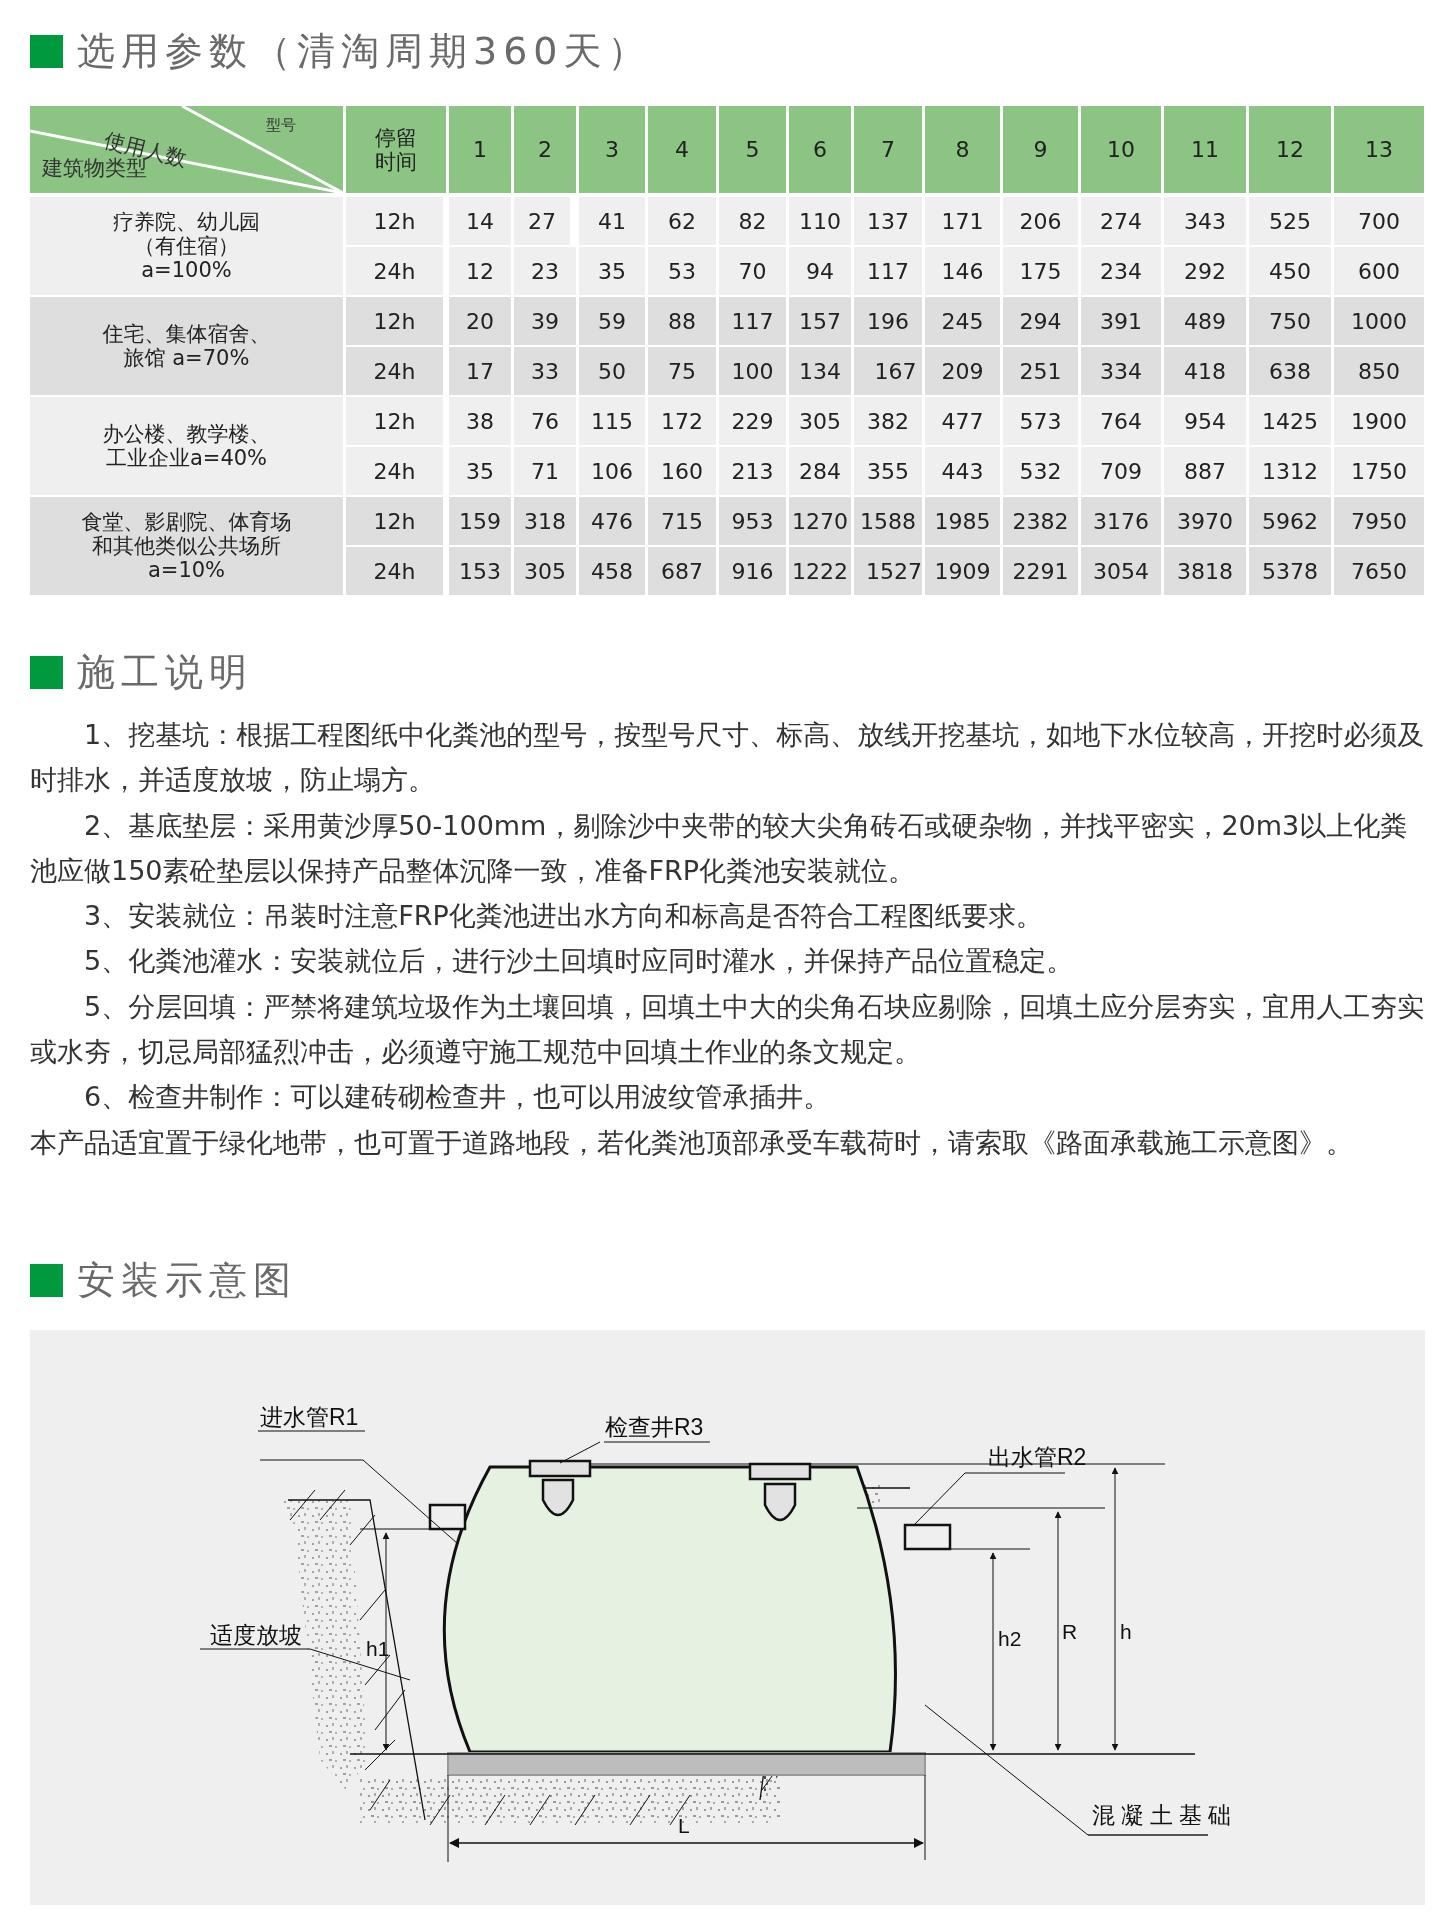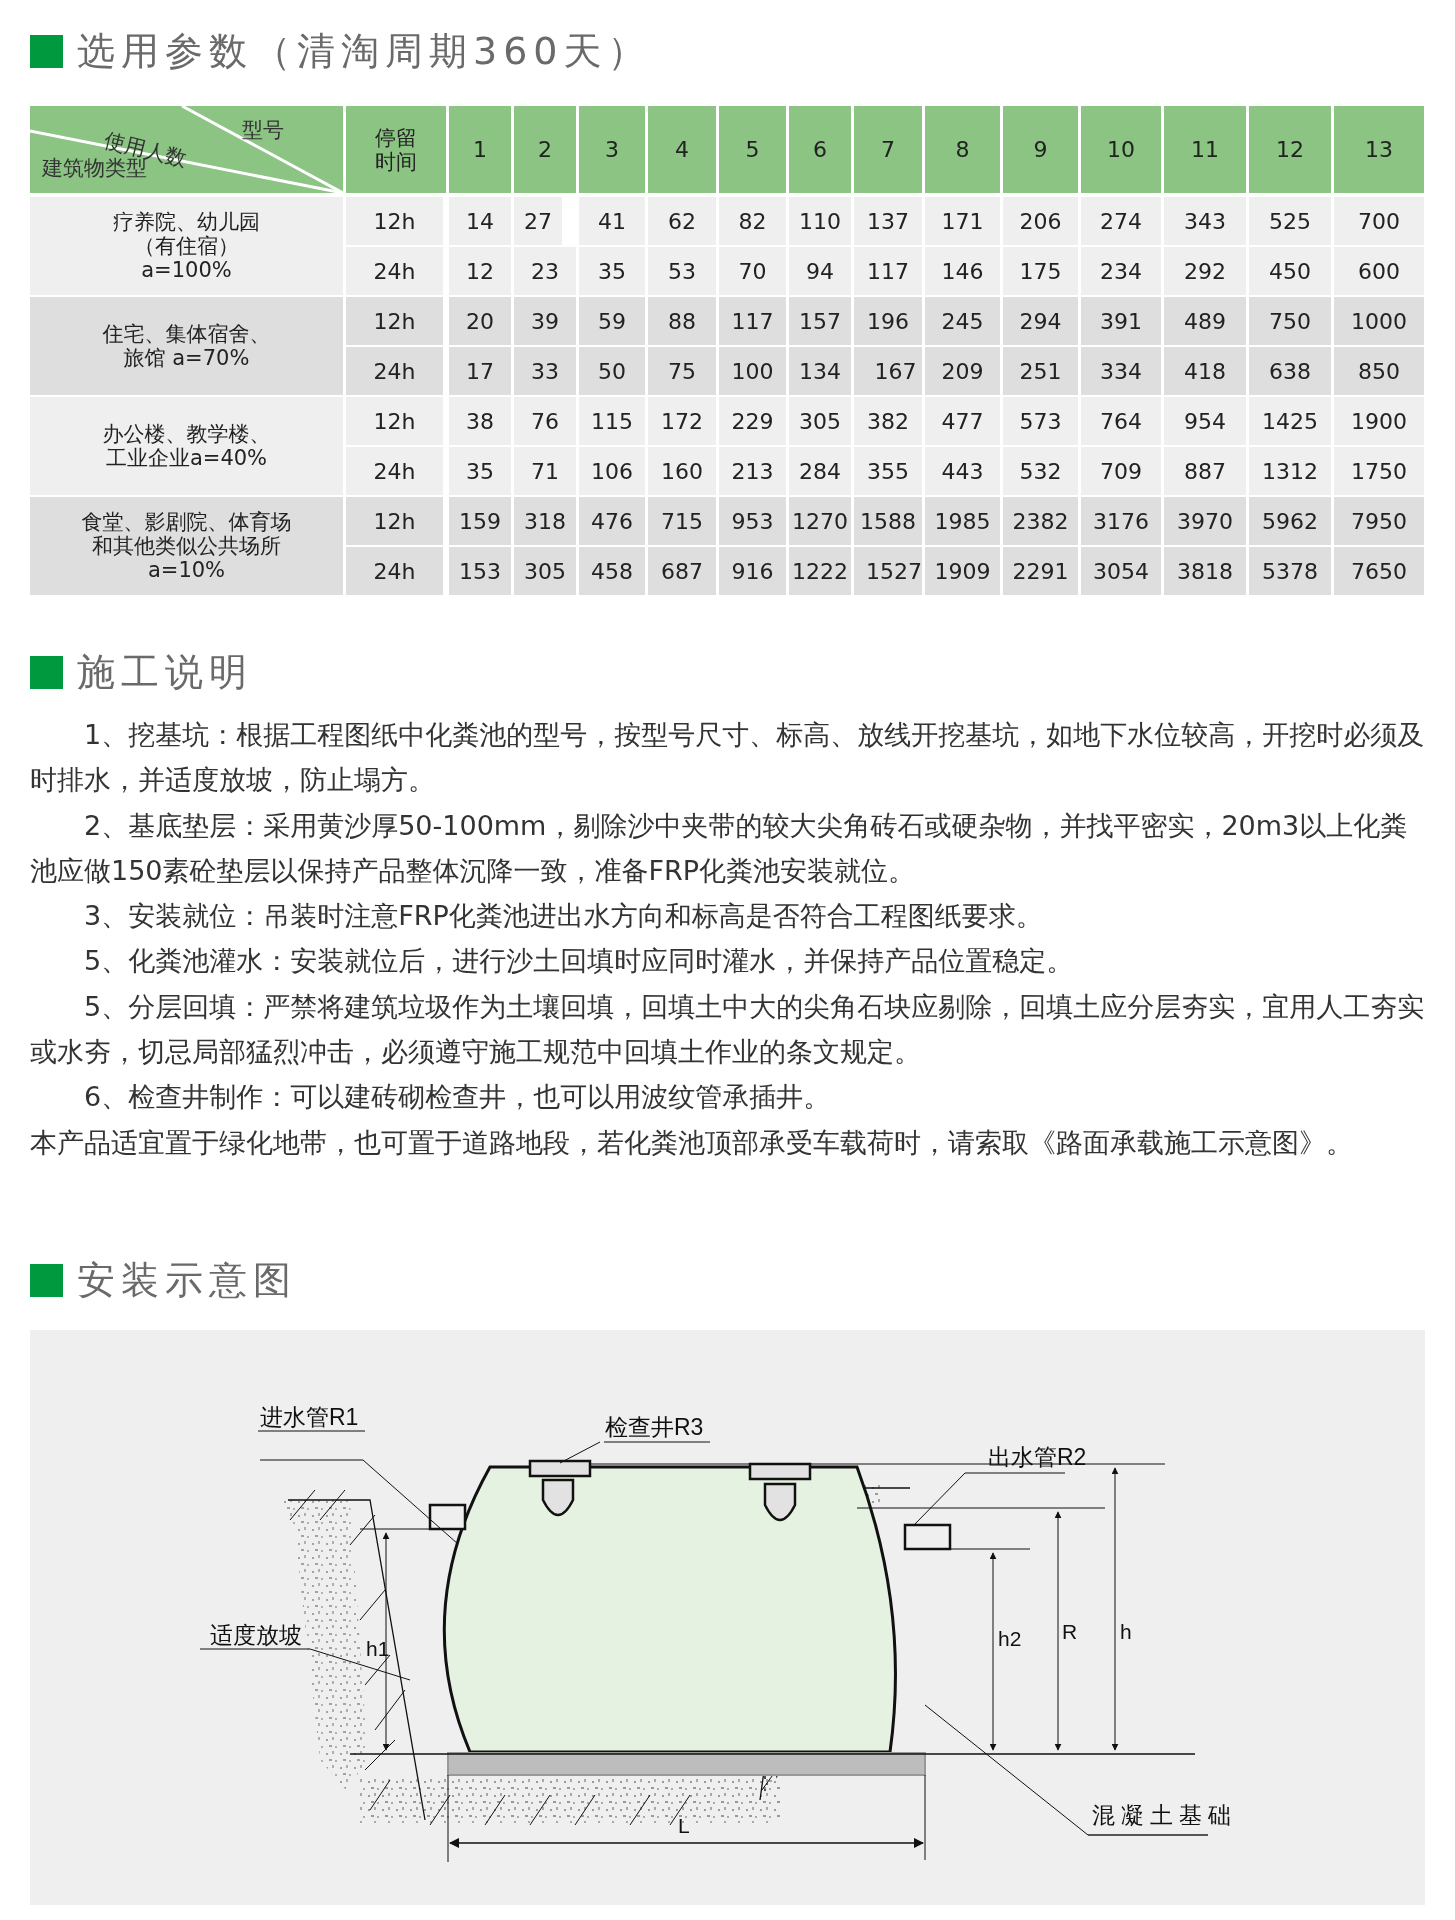--- a/index.html
+++ b/index.html
@@ -28,21 +28,21 @@
   <div class="txt">选用参数（清淘周期360天）</div>
 </div>
 
 <div class="tbl" id="tbl" style="height:494px;">
 
   <div class="cell hdr" style="left:0;top:0;width:313px;height:87px;overflow:hidden;">
     <svg width="313" height="87" style="position:absolute;left:0;top:0">
       <line x1="152" y1="0" x2="313" y2="87" stroke="#fff" stroke-width="3"></line>
       <line x1="0" y1="25" x2="313" y2="87" stroke="#fff" stroke-width="3"></line>
     </svg>
-    <span style="position:absolute;left:212px;top:10px;font-size:21px;color:#333;">型号</span>
+    <span style="position:absolute;left:236px;top:10px;font-size:15px;color:#333;">型号</span>
     <span style="position:absolute;left:78px;top:20px;font-size:21px;color:#333;transform:rotate(14deg);transform-origin:left top;">使用人数</span>
     <span style="position:absolute;left:12px;top:48px;font-size:21px;color:#333;">建筑物类型</span>
   </div>
   <div class="cell hdr bld" style="left:316px;top:0;width:100px;height:87px;">
     <span>停留</span>
     <span>时间</span>
   </div>
   <div id="hdrModels"></div>
   <div id="bodyRows"></div>
 <div class="cell hdr" style="left: 419px; top: 0px; width: 62px; height: 87px;">1</div>
@@ -58,21 +58,21 @@
     <div class="cell hdr" style="left: 1134px; top: 0px; width: 82px; height: 87px;">11</div>
     <div class="cell hdr" style="left: 1219px; top: 0px; width: 82px; height: 87px;">12</div>
     <div class="cell hdr" style="left: 1304px; top: 0px; width: 90px; height: 87px;">13</div>
     <div class="cell bld lt" style="left: 0px; top: 91px; width: 313px; height: 98px;">
       <span>疗养院、幼儿园</span>
       <span>（有住宿）</span>
       <span>a=100%</span>
     </div>
     <div class="cell lt" style="left: 316px; top: 91px; width: 97px; height: 48px;">12h</div>
     <div class="cell lt" style="left: 419px; top: 91px; width: 62px; height: 48px;">14</div>
-    <div class="cell lt" style="left: 484px; top: 91px; width: 48px; height: 48px;">27</div>
+    <div class="cell lt" style="left: 484px; top: 91px; width: 56px; height: 48px;">27</div>
     <div class="cell lt" style="left: 549px; top: 91px; width: 66px; height: 48px;">41</div>
     <div class="cell lt" style="left: 618px; top: 91px; width: 68px; height: 48px;">62</div>
     <div class="cell lt" style="left: 689px; top: 91px; width: 67px; height: 48px;">82</div>
     <div class="cell lt" style="left: 759px; top: 91px; width: 62px; height: 48px;">110</div>
     <div class="cell lt" style="left: 824px; top: 91px; width: 68px; height: 48px;">137</div>
     <div class="cell lt" style="left: 895px; top: 91px; width: 75px; height: 48px;">171</div>
     <div class="cell lt" style="left: 973px; top: 91px; width: 75px; height: 48px;">206</div>
     <div class="cell lt" style="left: 1051px; top: 91px; width: 80px; height: 48px;">274</div>
     <div class="cell lt" style="left: 1134px; top: 91px; width: 82px; height: 48px;">343</div>
     <div class="cell lt" style="left: 1219px; top: 91px; width: 82px; height: 48px;">525</div>

